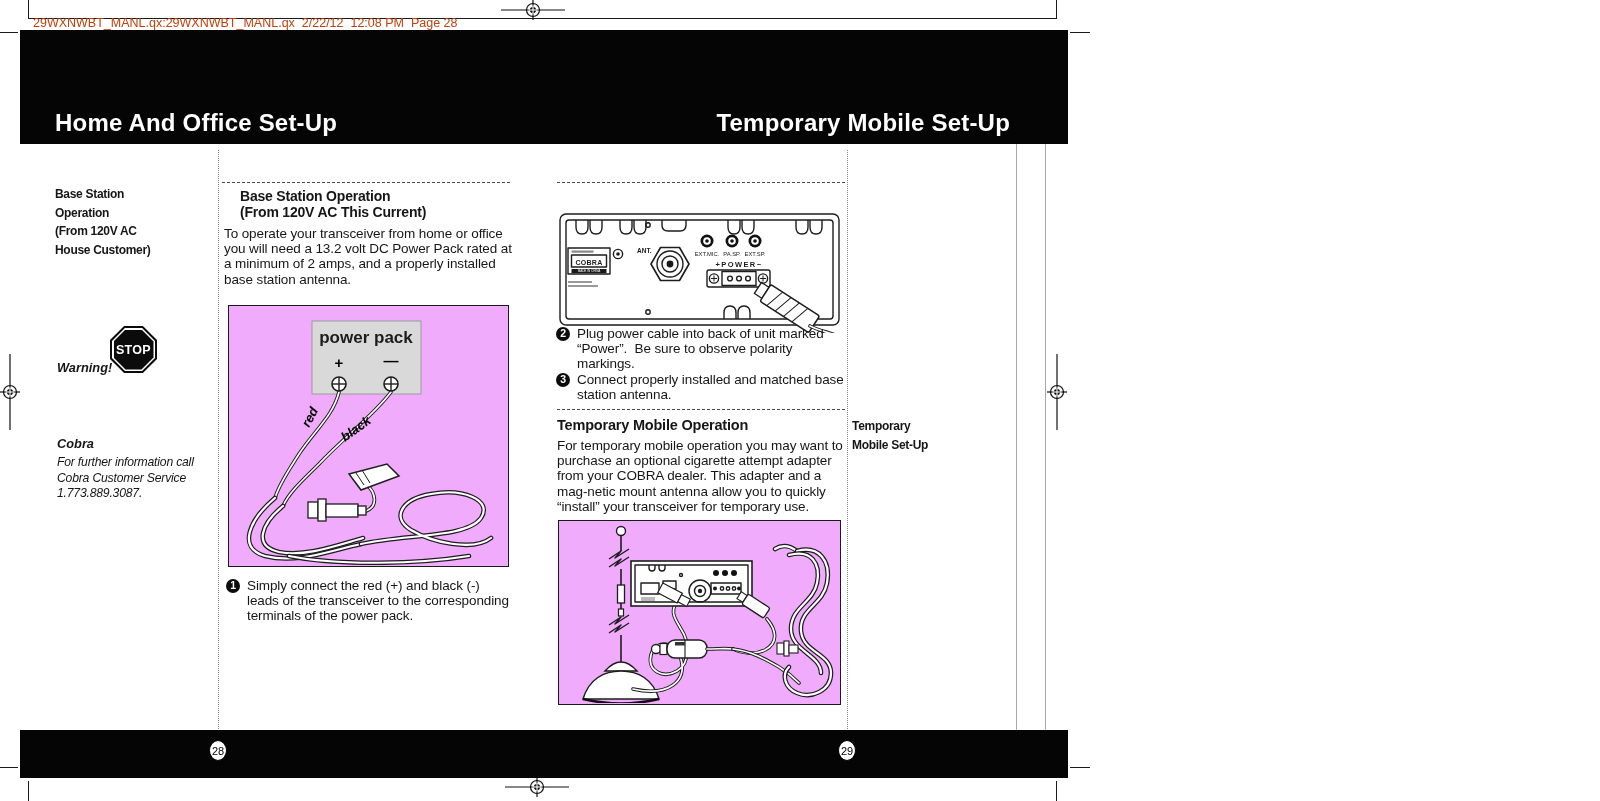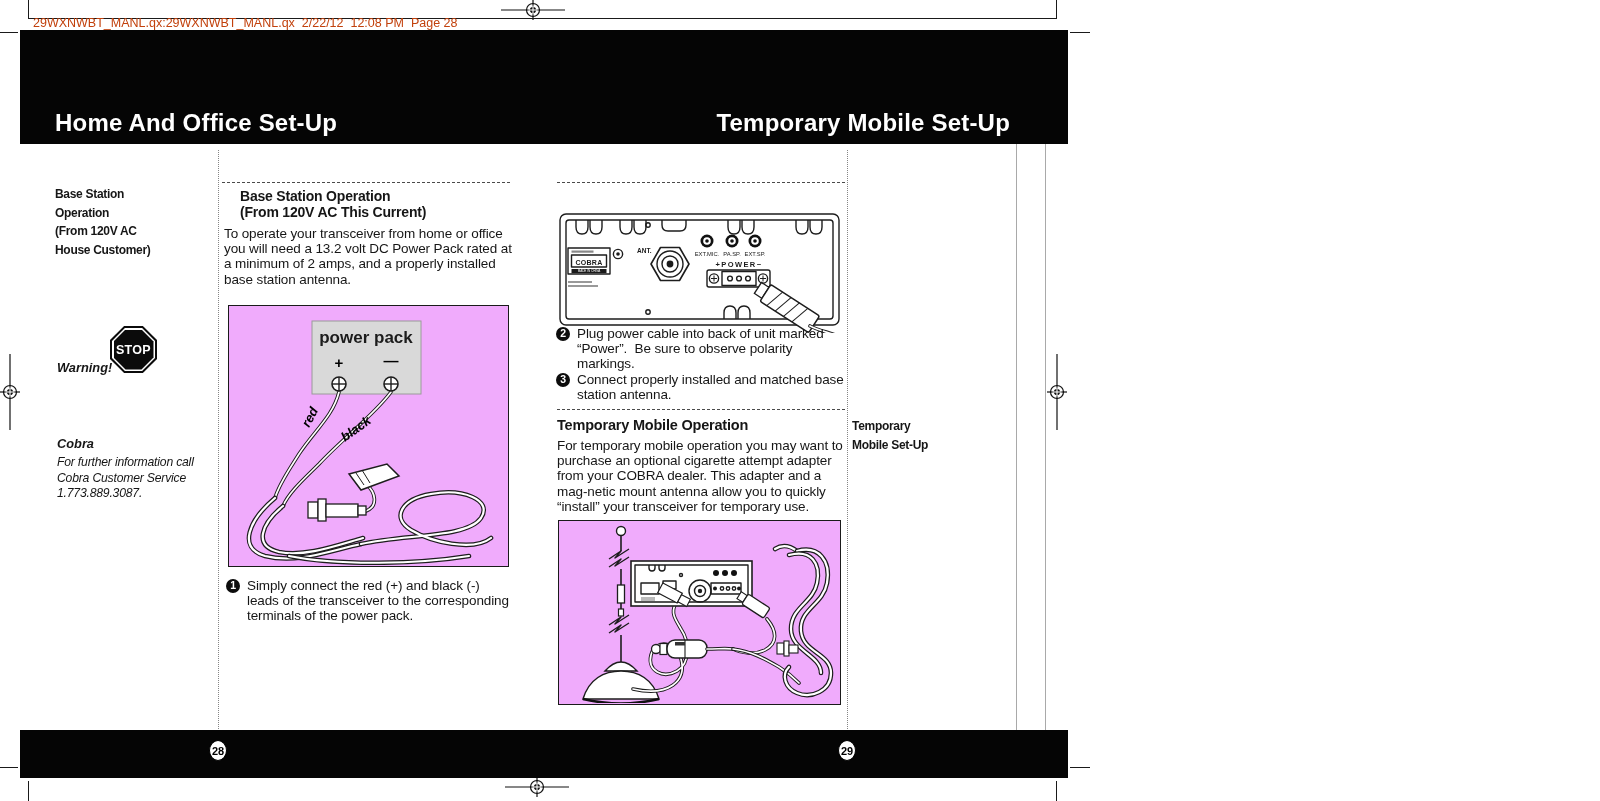--- a/index.html
+++ b/index.html
@@ -20,21 +20,21 @@
   .itb{font-style:italic;font-weight:bold;font-size:12.8px}
   .step{position:absolute;display:flex;gap:7px;font-size:13.5px;line-height:15.2px;letter-spacing:-0.1px}
   .bullet{flex:0 0 auto;width:14px;height:14px;border-radius:50%;background:#0c0c0c;color:#fff;
     font-size:10.5px;font-weight:bold;display:flex;align-items:center;justify-content:center;margin-top:1px}
   .steptxt{white-space:pre-wrap}
   .dashline{position:absolute;height:0;border-top:1.2px dashed #4a4a4a}
   .dotline{position:absolute;width:0;border-left:1px dotted #858585}
   .pline{position:absolute;width:1px;background:#a9a9a9}
   .figbox{position:absolute;border:1.5px solid #1a1a1a;background:#f0abfc}
   .pagenum{position:absolute;width:18px;height:21px;border-radius:50%;background:#fff;border:1.3px solid #000;
-    display:flex;align-items:center;justify-content:center;font-size:11px;font-weight:bold;color:#000}
+    display:flex;align-items:center;justify-content:center;font-size:11px;font-weight:normal;color:#000}
   .stop{position:absolute;left:110px;top:326px;width:47px;height:47px}
   .oct{position:absolute;inset:0;background:#0b0b0b;
     clip-path:polygon(30% 0%,70% 0%,100% 30%,100% 70%,70% 100%,30% 100%,0% 70%,0% 30%)}
   .oct.ring{inset:2px;background:#fff}
   .oct.core{inset:3.5px;background:#0b0b0b}
   .stop em{position:absolute;inset:0;display:flex;align-items:center;justify-content:center;
     color:#fff;font-style:normal;font-weight:bold;font-size:12.5px;letter-spacing:0.3px}
   svg{font-family:"Liberation Sans","DejaVu Sans",sans-serif}
   svg .ln{fill:none;stroke:#1d1d1d;stroke-width:1.4;stroke-linejoin:round}
   svg .wh{fill:#fff;stroke:#1d1d1d}

